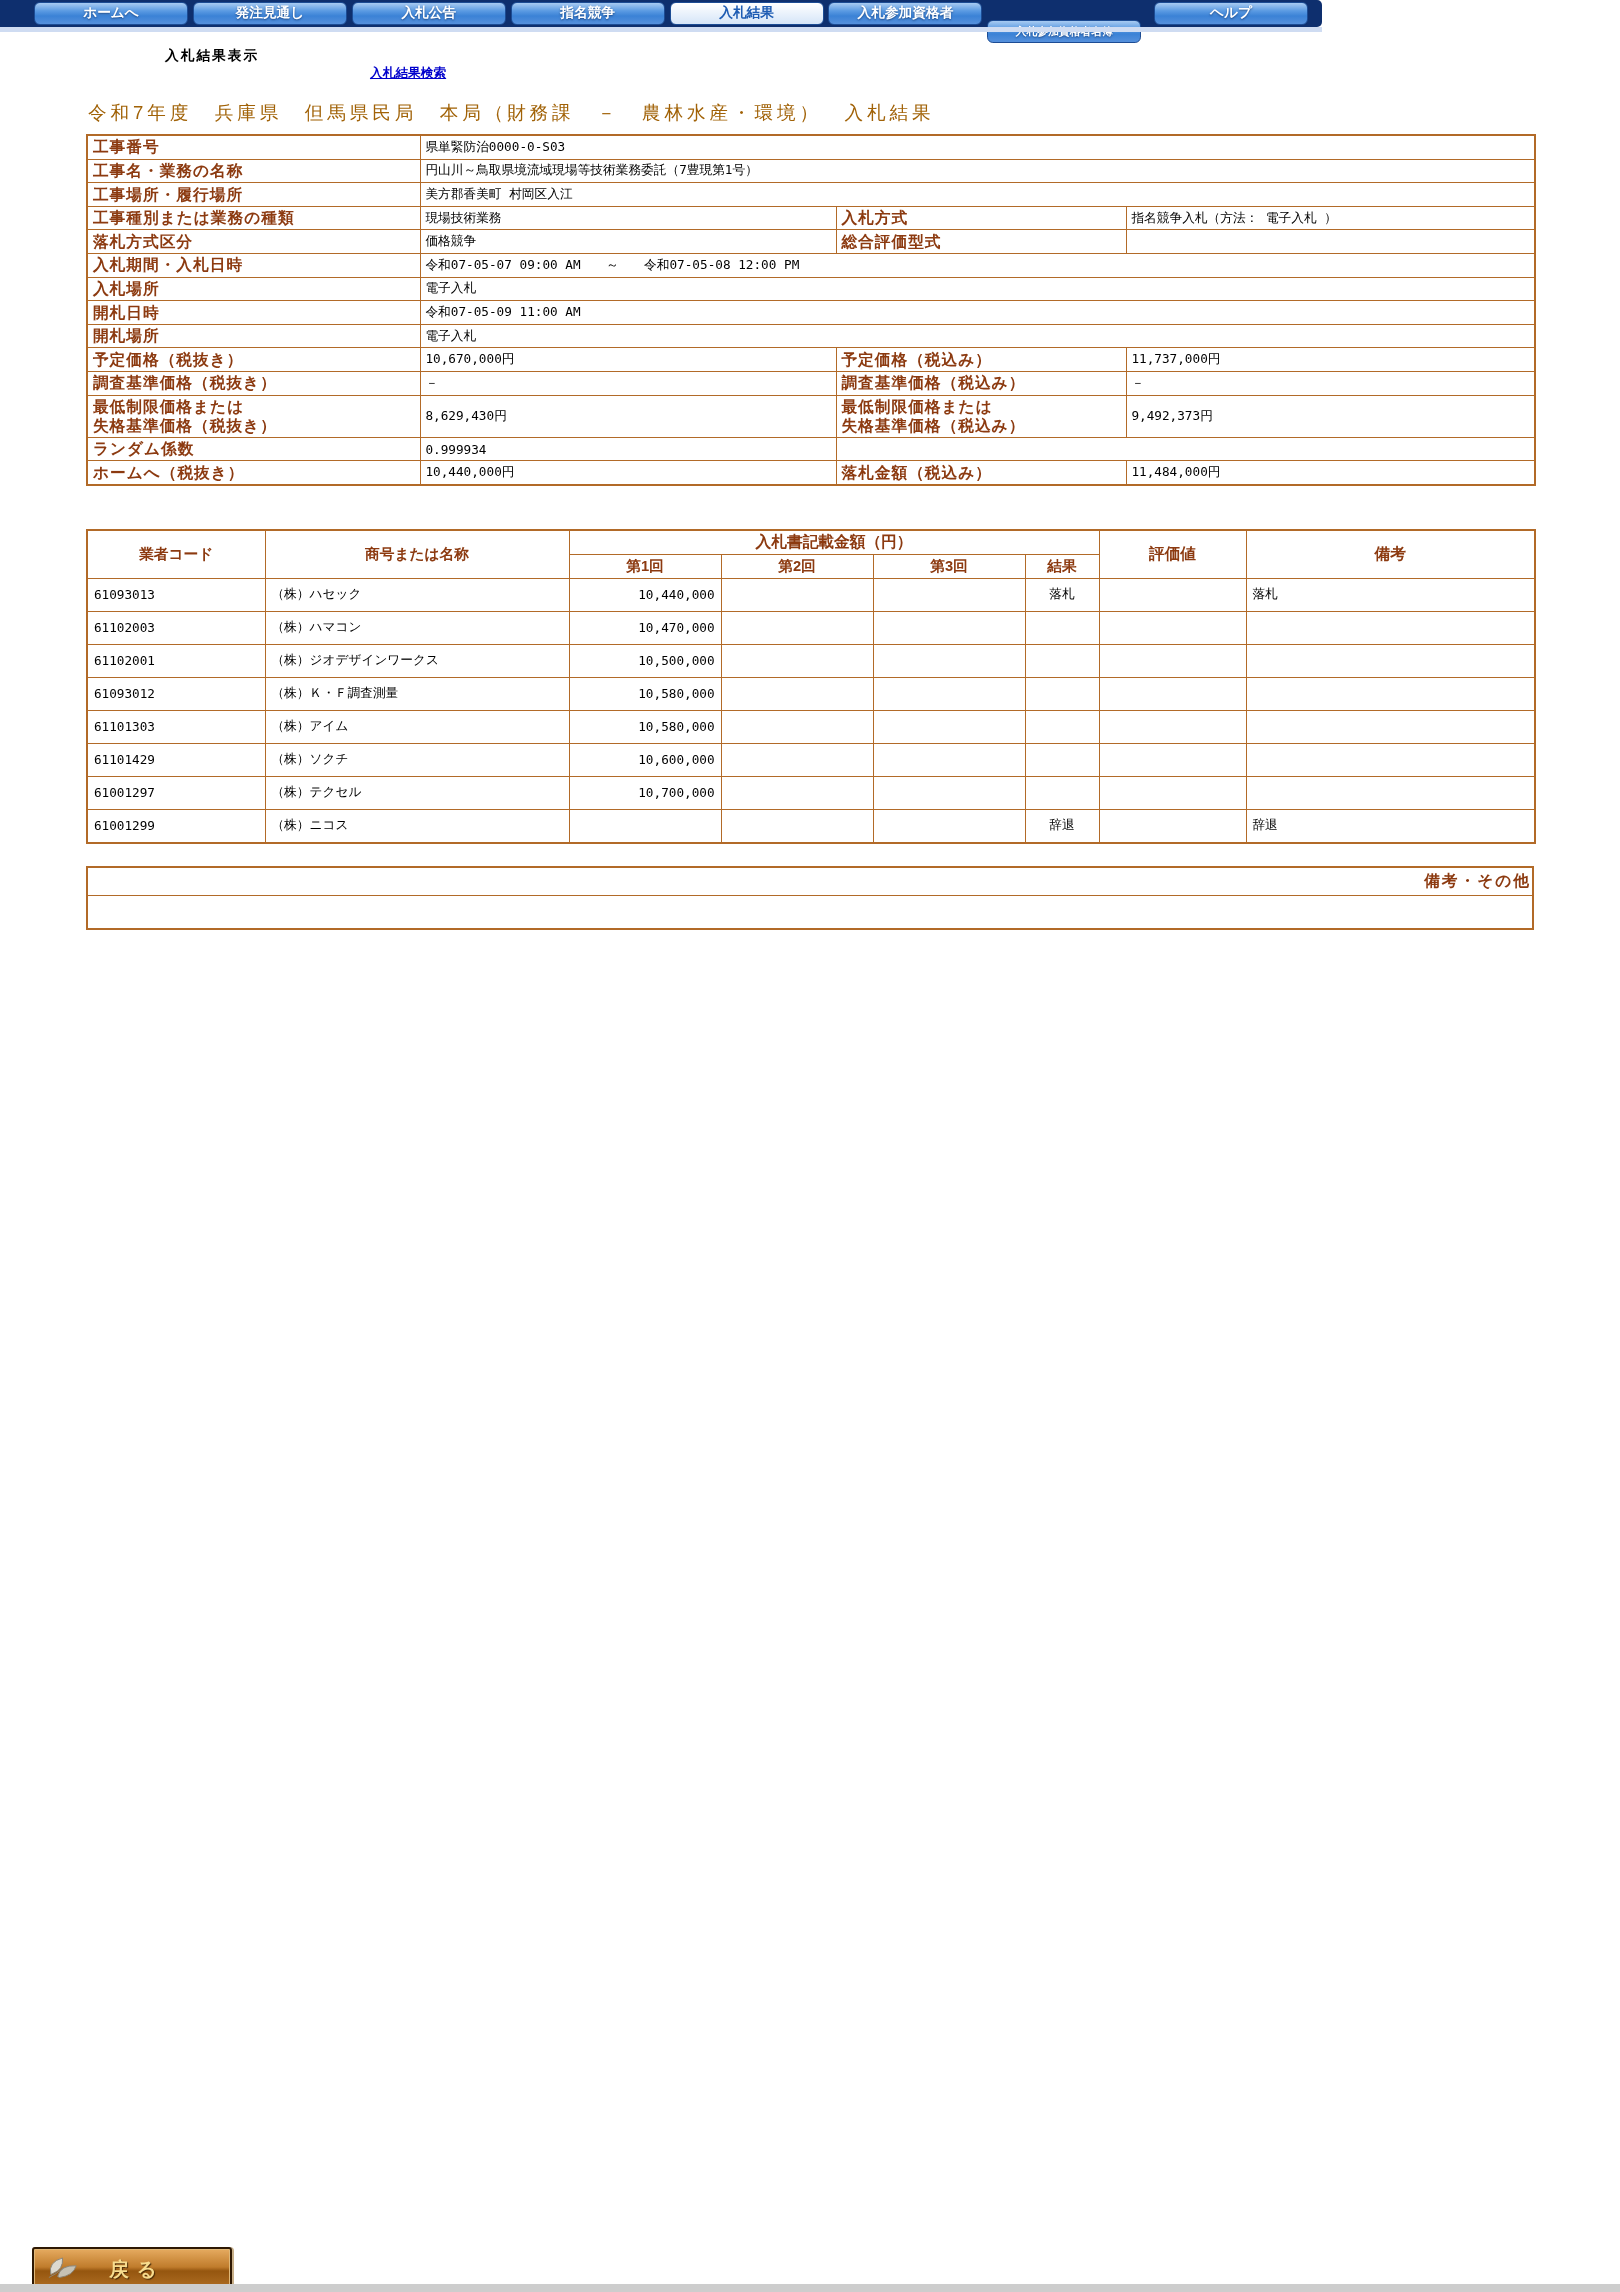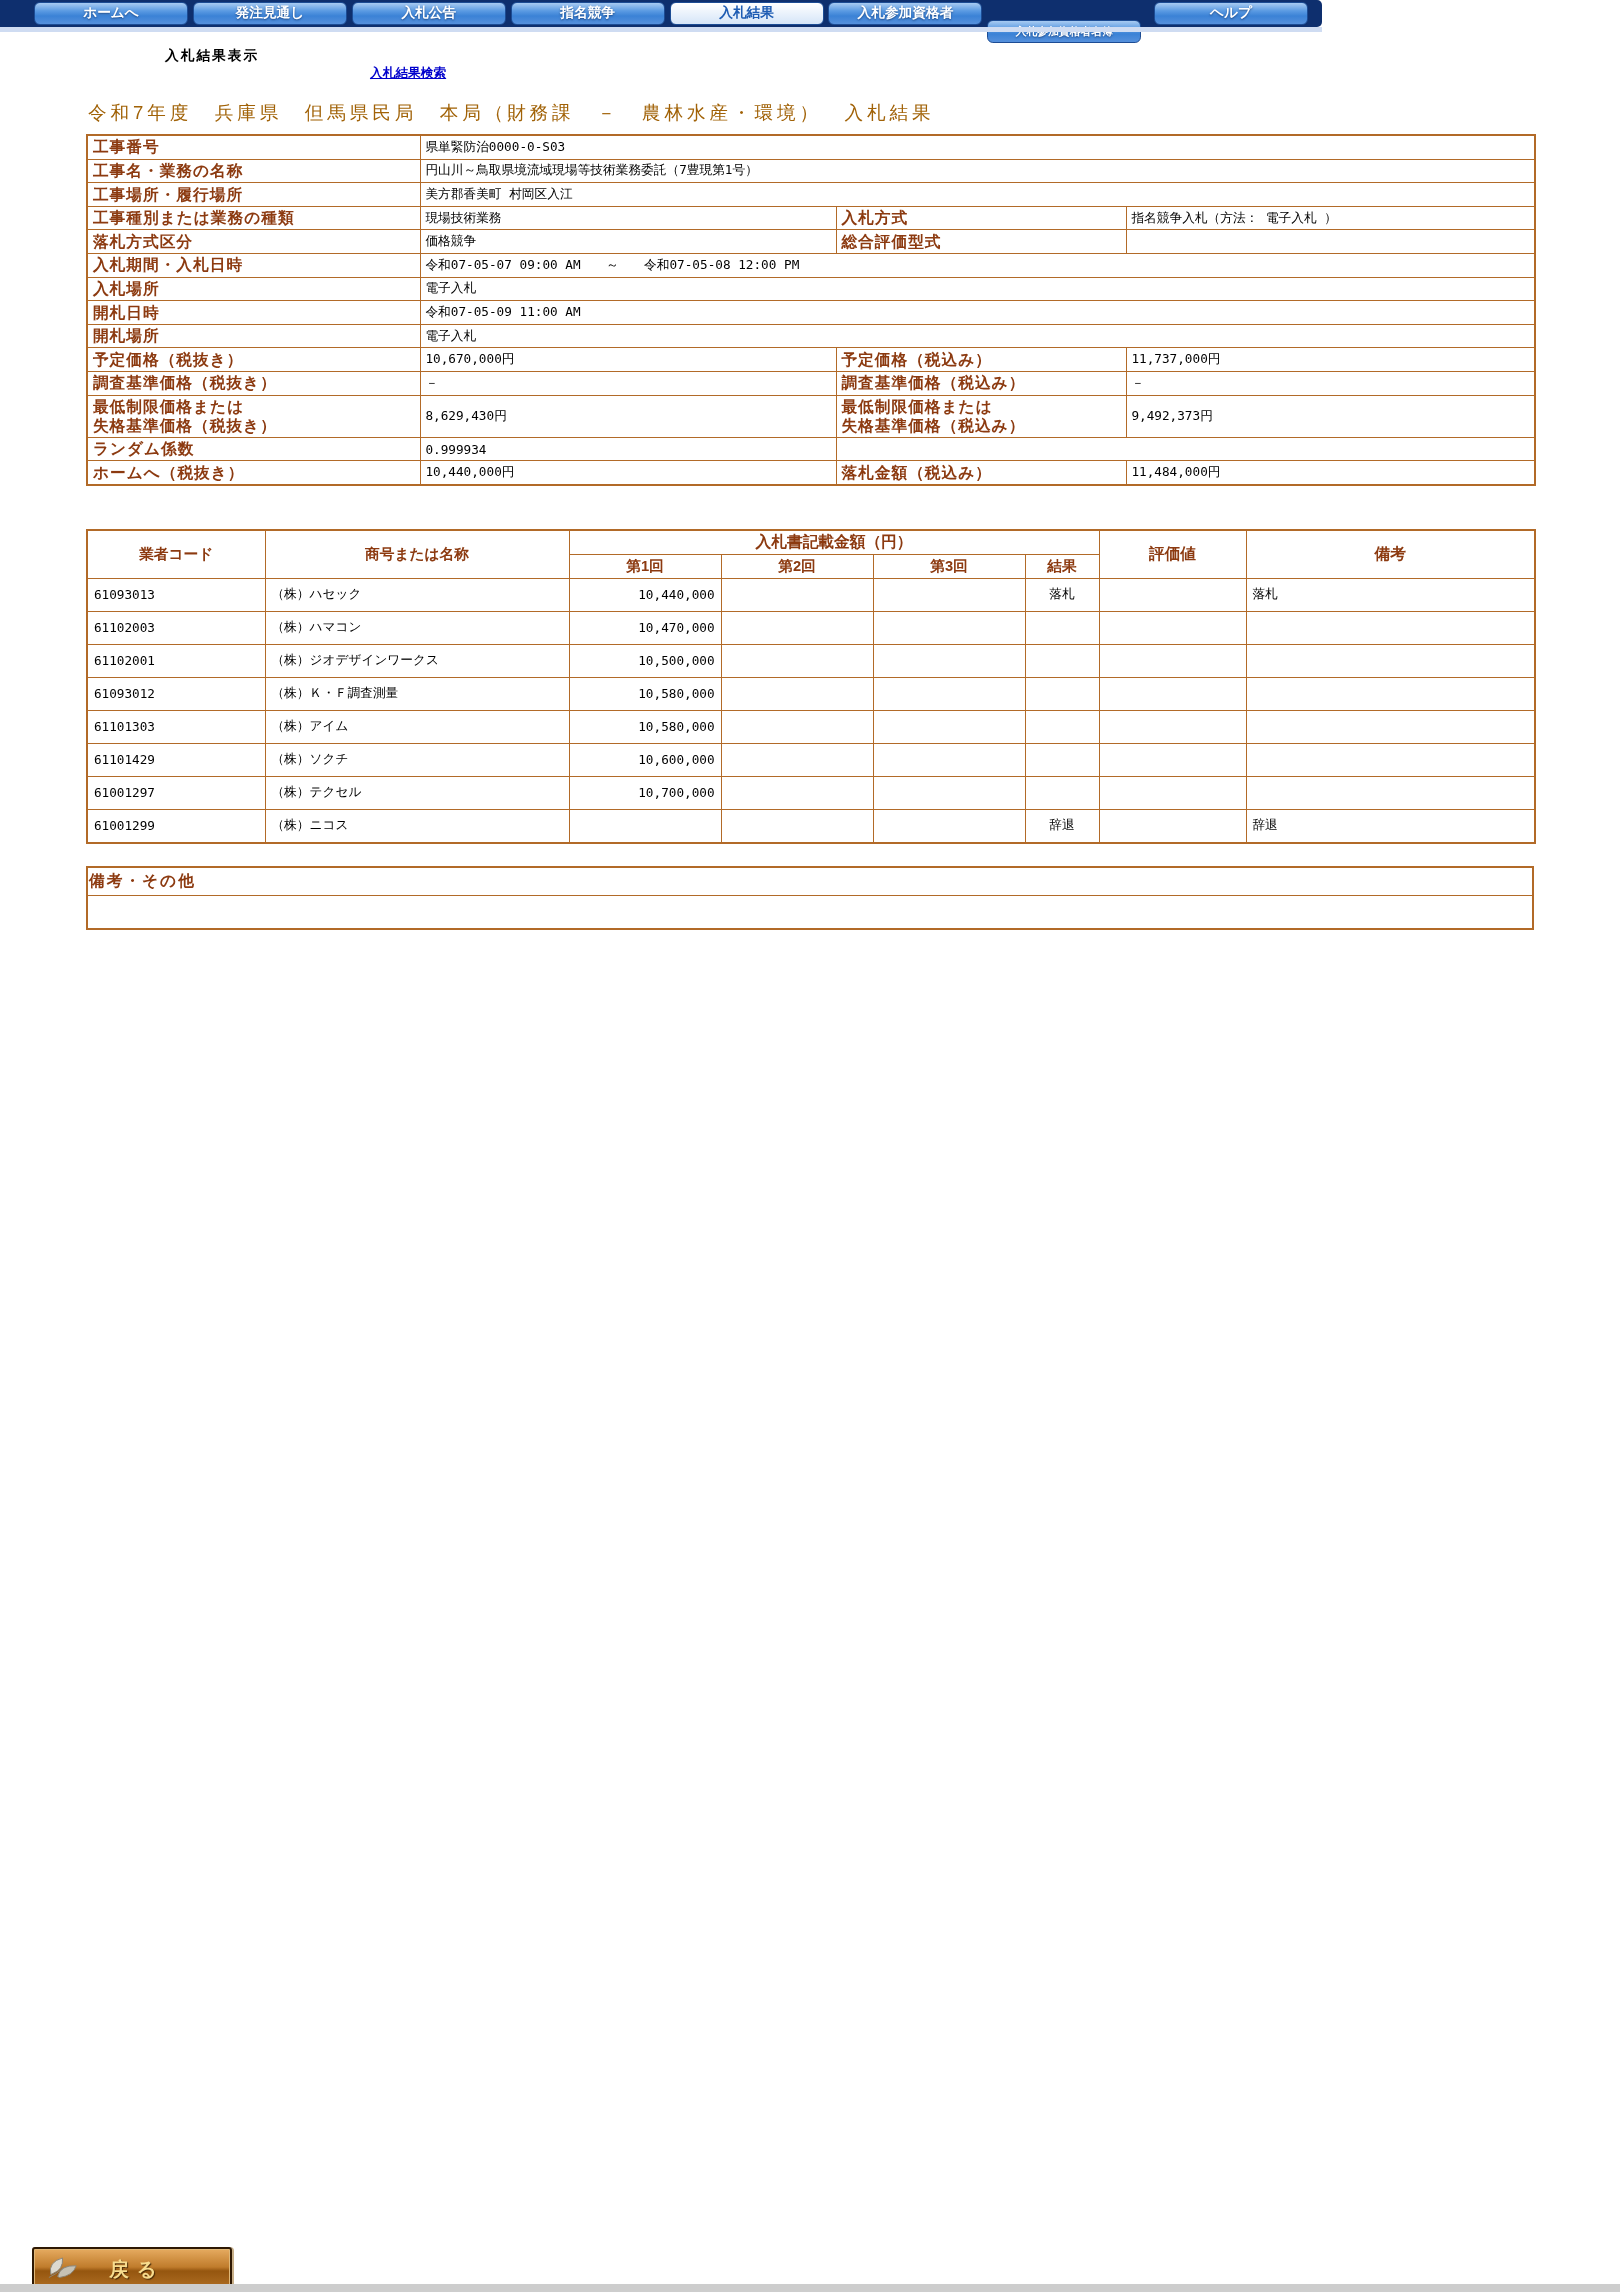--- a/index.html
+++ b/index.html
@@ -35,21 +35,21 @@
   .details{position:absolute;top:134px;left:86px;width:1448px;}
   .details td{padding:1px 4.9px;height:20.6px;vertical-align:middle;}
   .lbl{color:#8c3a10;font-weight:bold;font-size:15.7px;letter-spacing:1px;white-space:pre-line;line-height:1.25;}
   .val{font-size:12.7px;color:#000;font-family:"DejaVu Sans Mono","Liberation Mono",monospace;white-space:nowrap;}
   .bidders{position:absolute;top:529px;left:86px;width:1448px;}
   .bidders th{color:#8c3a10;font-size:14.7px;font-weight:bold;padding:1px 2px;text-align:center;}
   .bidders td{font-size:12.7px;height:30px;padding:1px 5.9px;font-family:"DejaVu Sans Mono","Liberation Mono",monospace;}
   .num{text-align:right;}
   .ctr{text-align:center;}
   .remarks{position:absolute;top:866px;left:86px;width:1448px;}
-  .remarks th{color:#8c3a10;font-size:15.7px;font-weight:bold;height:24.5px;text-align:left;letter-spacing:2px;}
+  .remarks th{color:#8c3a10;font-size:15.7px;font-weight:bold;height:24.5px;text-align:right;letter-spacing:2px;}
   .remarks td{height:30px;}
   
   .back-btn{
     position:absolute;top:2247px;left:32px;width:200px;height:44px;
     background:linear-gradient(to bottom,#e6ab60 0%,#c07c2c 45%,#95560f 55%,#b06f24 100%);
     border:2px solid #2e1803;border-radius:2.9px;box-sizing:border-box;
     box-shadow:inset 0 0 0 1px #e0b878, 1px 1px 0 1px #c9b089;
     display:flex;align-items:center;justify-content:center;cursor:pointer;
   }
   .back-label{color:#f7dc8e;font-size:19.6px;font-weight:bold;letter-spacing:7.8px;text-shadow:1px 1px 1px #4a2a06;margin-left:9.8px;}

